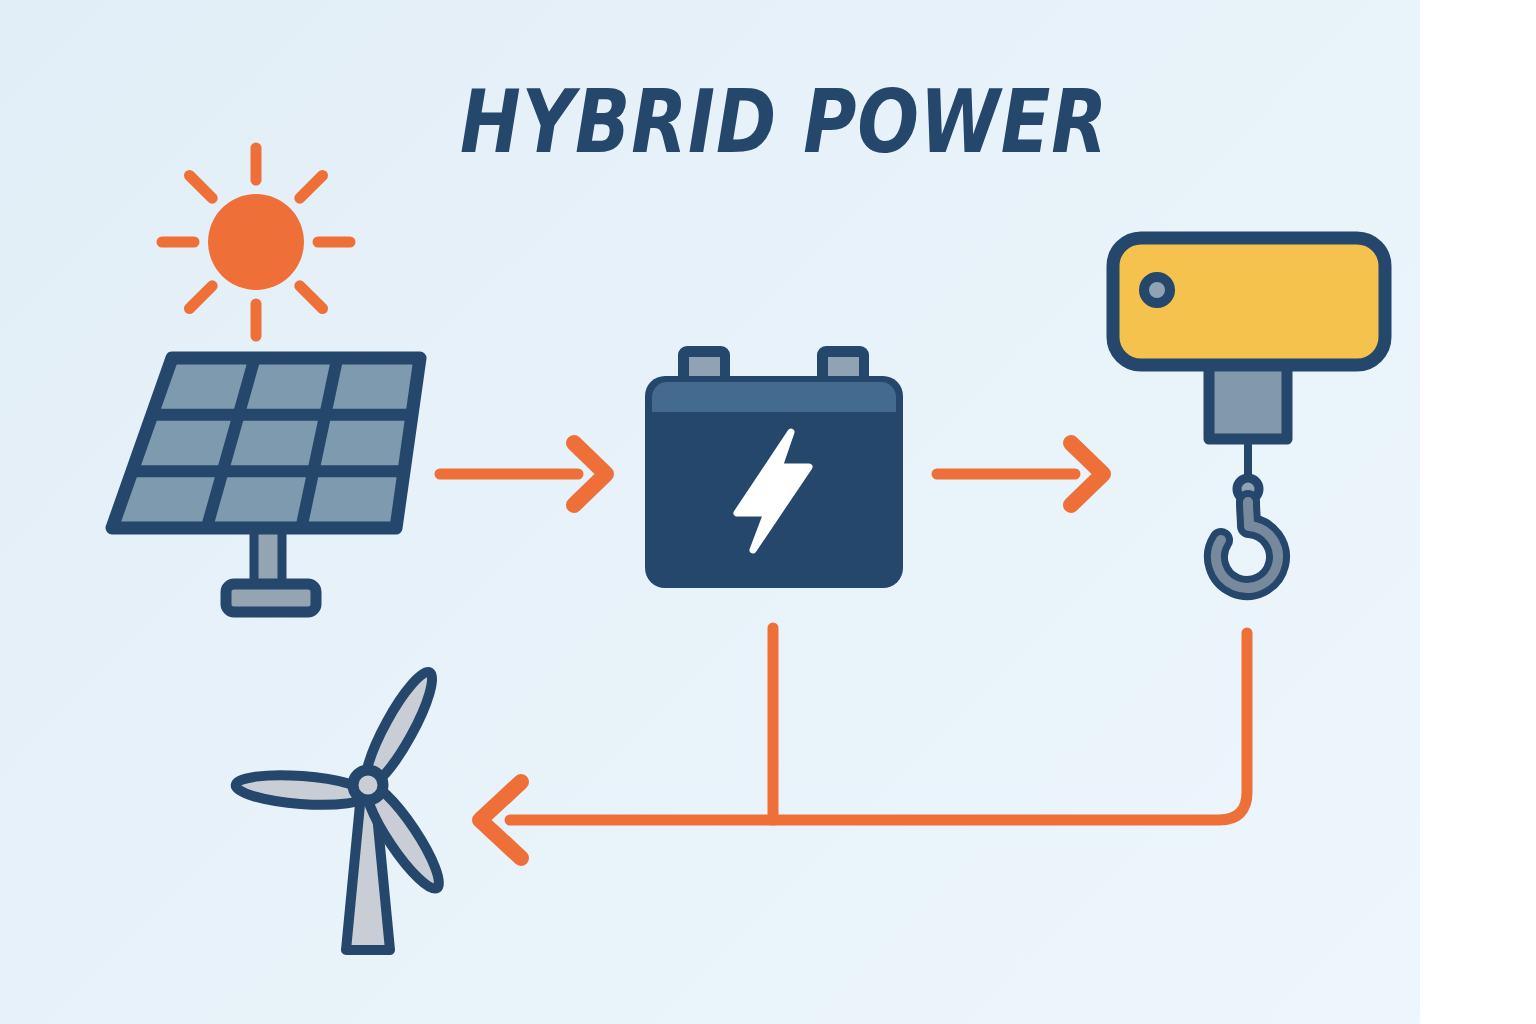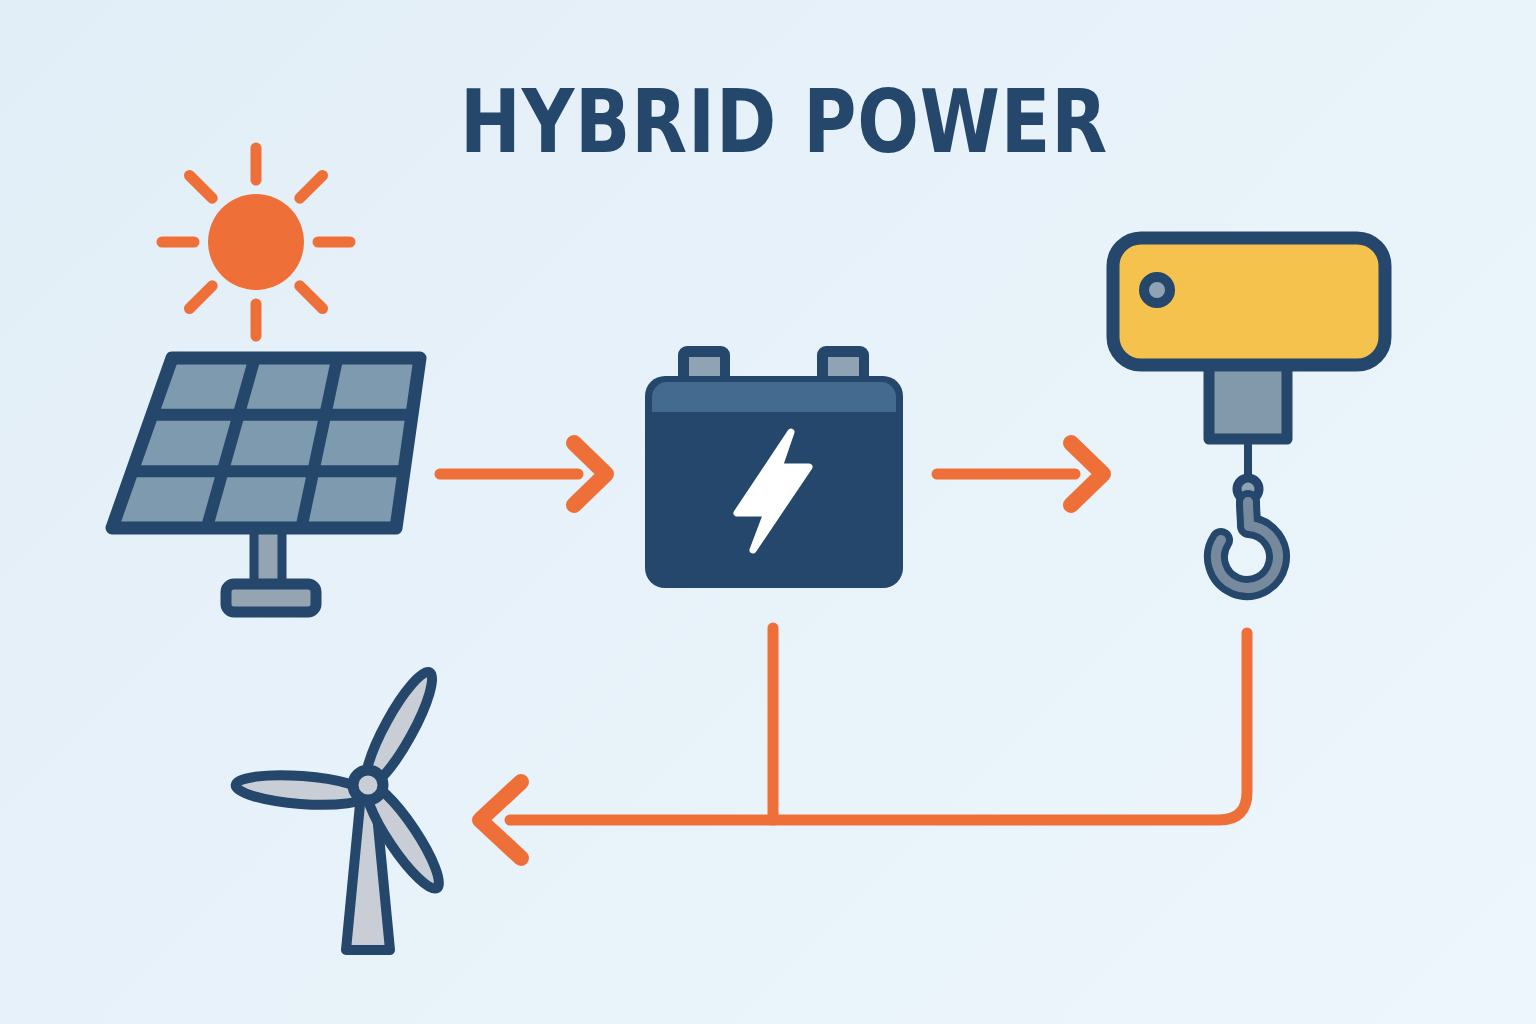--- a/index.html
+++ b/index.html
@@ -3,22 +3,23 @@
 <meta charset="utf-8">
 <style>
   html, body { margin: 0; padding: 0; }
   body {
     width: 1536px; height: 1024px;
     font-family: "DejaVu Sans", "Liberation Sans", sans-serif;
     overflow: hidden;
   }
   .stage {
     position: relative;
-    width: 1536px; height: 1024px;
+    width: 1420px; height: 1024px;
     background: linear-gradient(135deg, var(--bg1) 0%, var(--bg2) 100%);
+    font-style: italic;
   }
   svg.diagram { display: block; width: 1536px; height: 1024px; }
 
   .title-text {
     font-family: "DejaVu Sans", "Liberation Sans", sans-serif;
     font-weight: bold;
     font-size: 88px;
     letter-spacing: 1px;
     fill: var(--navy);
   }

